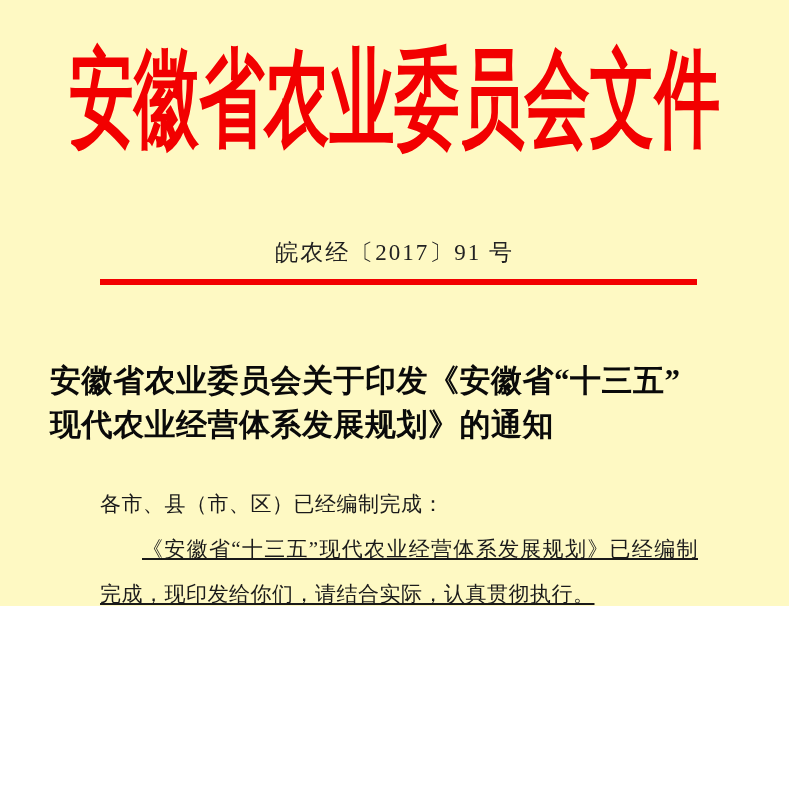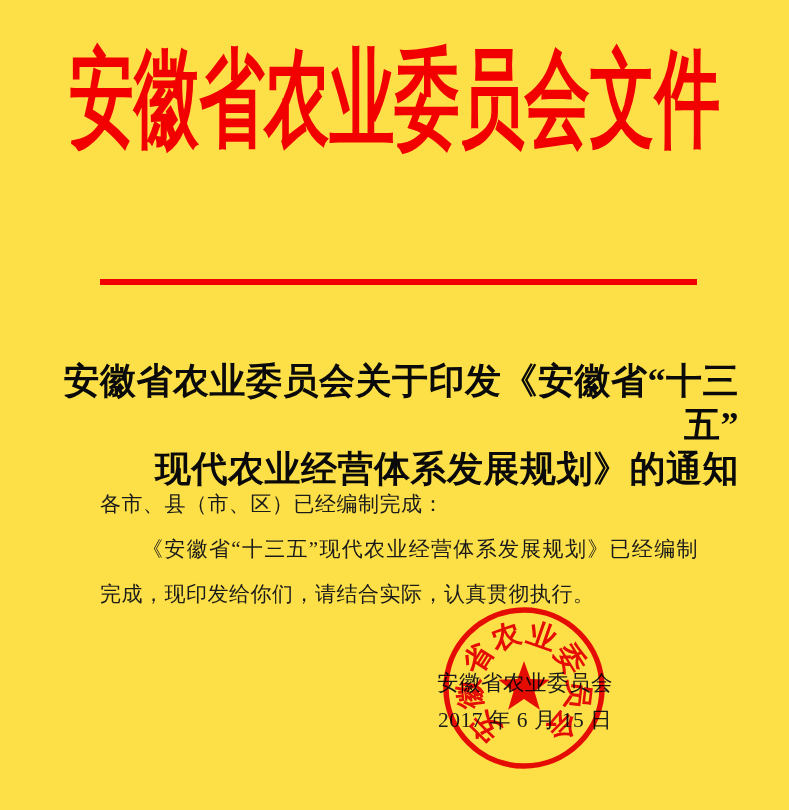--- a/index.html
+++ b/index.html
@@ -3,22 +3,22 @@
 <meta charset="utf-8">
 <style>
   html, body {
     margin: 0;
     padding: 0;
     background: #ffffff;
   }
   .page {
     position: relative;
     width: 789px;
-    height: 810px;
-    background: #fde047;
+    height: 606px;
+    background: #fef9c3;
     overflow: hidden;
     font-family: "Liberation Serif", "DejaVu Serif", serif;
     color: #121212;
   }
   .header-title {
     position: absolute;
     top: 47px;
     left: 0;
     width: 100%;
     text-align: center;
@@ -46,40 +46,41 @@
     left: 100px;
     width: 597px;
     height: 6px;
     background: #f20000;
   }
   .notice-title {
     position: absolute;
     top: 359px;
     left: 50px;
     width: 689px;
-    text-align: right;
-    font-size: 36px;
+    text-align: left;
+    font-size: 31px;
     line-height: 44px;
     font-weight: 700;
     color: #0a0a0a;
     letter-spacing: 0.5px;
   }
   .body-block {
     position: absolute;
     top: 482px;
     left: 100px;
     width: 598px;
     font-size: 21px;
     line-height: 45px;
     color: #1a1a1a;
     letter-spacing: 0.5px;
   }
   .paragraph {
     text-indent: 2em;
     text-align: justify;
+    text-decoration: underline;
   }
   .signature-name {
     position: absolute;
     top: 668px;
     left: 437px;
     font-size: 21.5px;
     letter-spacing: 0.5px;
     color: #1a1a1a;
     white-space: nowrap;
   }
@@ -115,20 +116,21 @@
     font-weight: 700;
   }
 </style>
 </head>
 <body>
 
 <div class="page">
 
   <div class="header-title">安徽省农业委员会文件</div>
 
+  <div class="doc-number">皖农经〔2017〕91 号</div>
 
   <div class="red-line"></div>
 
   <div class="notice-title">
     <div>安徽省农业委员会关于印发《安徽省“十三五”</div>
     <div>现代农业经营体系发展规划》的通知</div>
   </div>
 
   <div class="body-block">
     <div class="salutation">各市、县（市、区）已经编制完成：</div>

